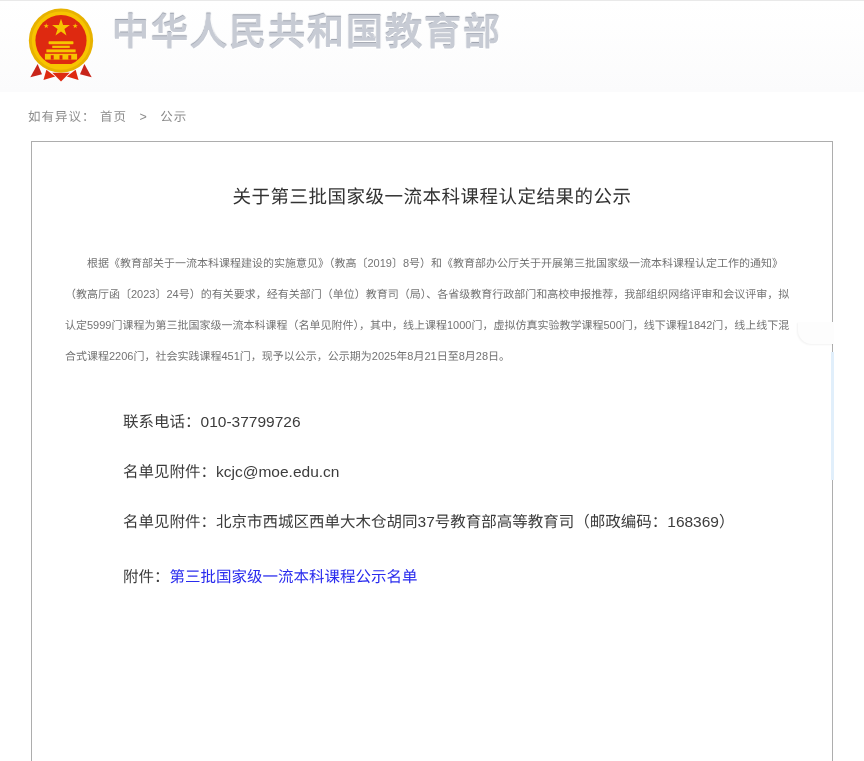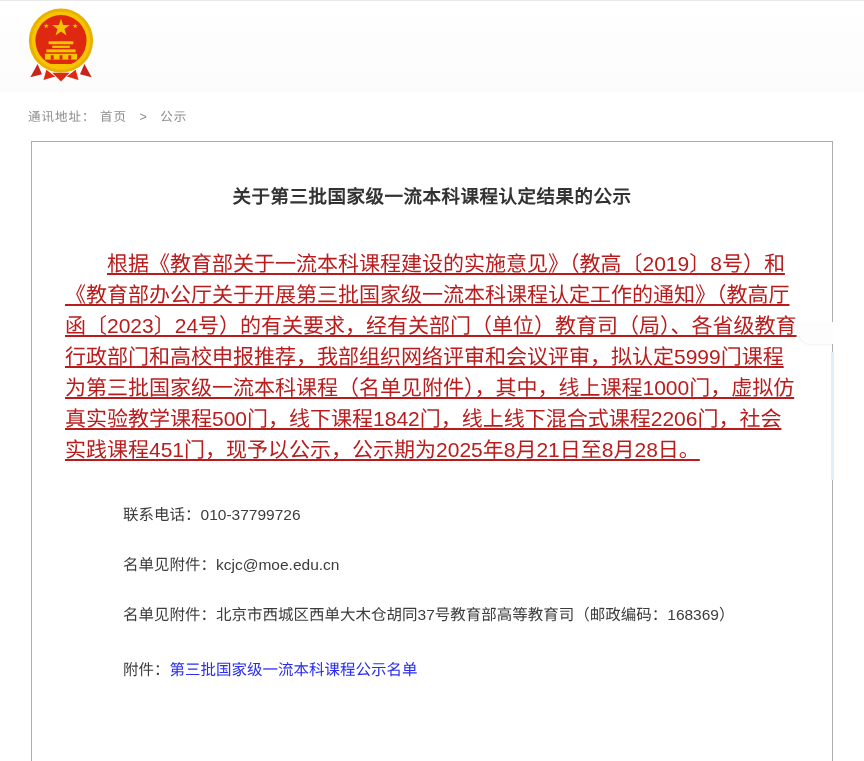--- a/index.html
+++ b/index.html
@@ -41,26 +41,26 @@
   .breadcrumb a { color:#8d8d8d; text-decoration:none; cursor:pointer; }
   .crumb-sep { margin:0 8px; color:#8d8d8d; }
 
   
   .content-box {
     position:absolute; left:31px; top:141px; width:802px; height:680px;
     border:1px solid #adadad; background:#fff;
     padding:40px 33px 0 33px;
   }
   .article-title {
-    text-align:center; font-size:18.5px; font-weight:bold; color:#333;
+    text-align:center; font-size:18.5px; font-weight:normal; color:#333;
     letter-spacing:0.5px; margin-bottom:40px;
   }
   .para {
-    font-size:21px; line-height:31px; color:#b91c1c;
-    text-indent:2em; margin-bottom:34px;text-decoration:underline;
+    font-size:11px; line-height:31px; color:#737373;
+    text-indent:2em; margin-bottom:34px;
   }
   .contact-line {
     font-size:15.5px; line-height:31px; color:#3c3c3c;
     padding-left:58px; margin-bottom:19px;
   }
   .attachment-line {
     font-size:15.5px; line-height:31px; color:#3c3c3c;
     padding-left:58px; margin-top:24px; margin-bottom:0;
   }
   .attachment-link { color:#2a2cee; text-decoration:none; cursor:pointer; }
@@ -105,26 +105,27 @@
         <rect x="30" y="58" width="40" height="4" fill="#f7c400"></rect>
         <rect x="28" y="64" width="44" height="8" fill="#f7c400"></rect>
         <rect x="36" y="66" width="4" height="6" fill="#de2910"></rect>
         <rect x="48" y="66" width="4" height="6" fill="#de2910"></rect>
         <rect x="60" y="66" width="4" height="6" fill="#de2910"></rect>
 
         <path d="M30 78 a22 10 0 0 0 40 0 Z" fill="#f7c400"></path>
       </svg>
     </span>
     <span class="site-titles">
+      <div class="site-title">中华人民共和国教育部</div>
     </span>
   </a>
 </div>
 
 <div class="breadcrumb">
-  <span>通讯地址：</span>
+  <span>如有异议：</span>
   <a>首页</a>
   <span class="crumb-sep">&gt;</span>
   <a>公示</a>
 </div>
 
 <div class="content-box">
   <h1 class="article-title">关于第三批国家级一流本科课程认定结果的公示</h1>
 
   <p class="para">根据《教育部关于一流本科课程建设的实施意见》（教高〔2019〕8号）和《教育部办公厅关于开展第三批国家级一流本科课程认定工作的通知》（教高厅函〔2023〕24号）的有关要求，经有关部门（单位）教育司（局）、各省级教育行政部门和高校申报推荐，我部组织网络评审和会议评审，拟认定5999门课程为第三批国家级一流本科课程（名单见附件），其中，线上课程1000门，虚拟仿真实验教学课程500门，线下课程1842门，线上线下混合式课程2206门，社会实践课程451门，现予以公示，公示期为2025年8月21日至8月28日。</p>
 

